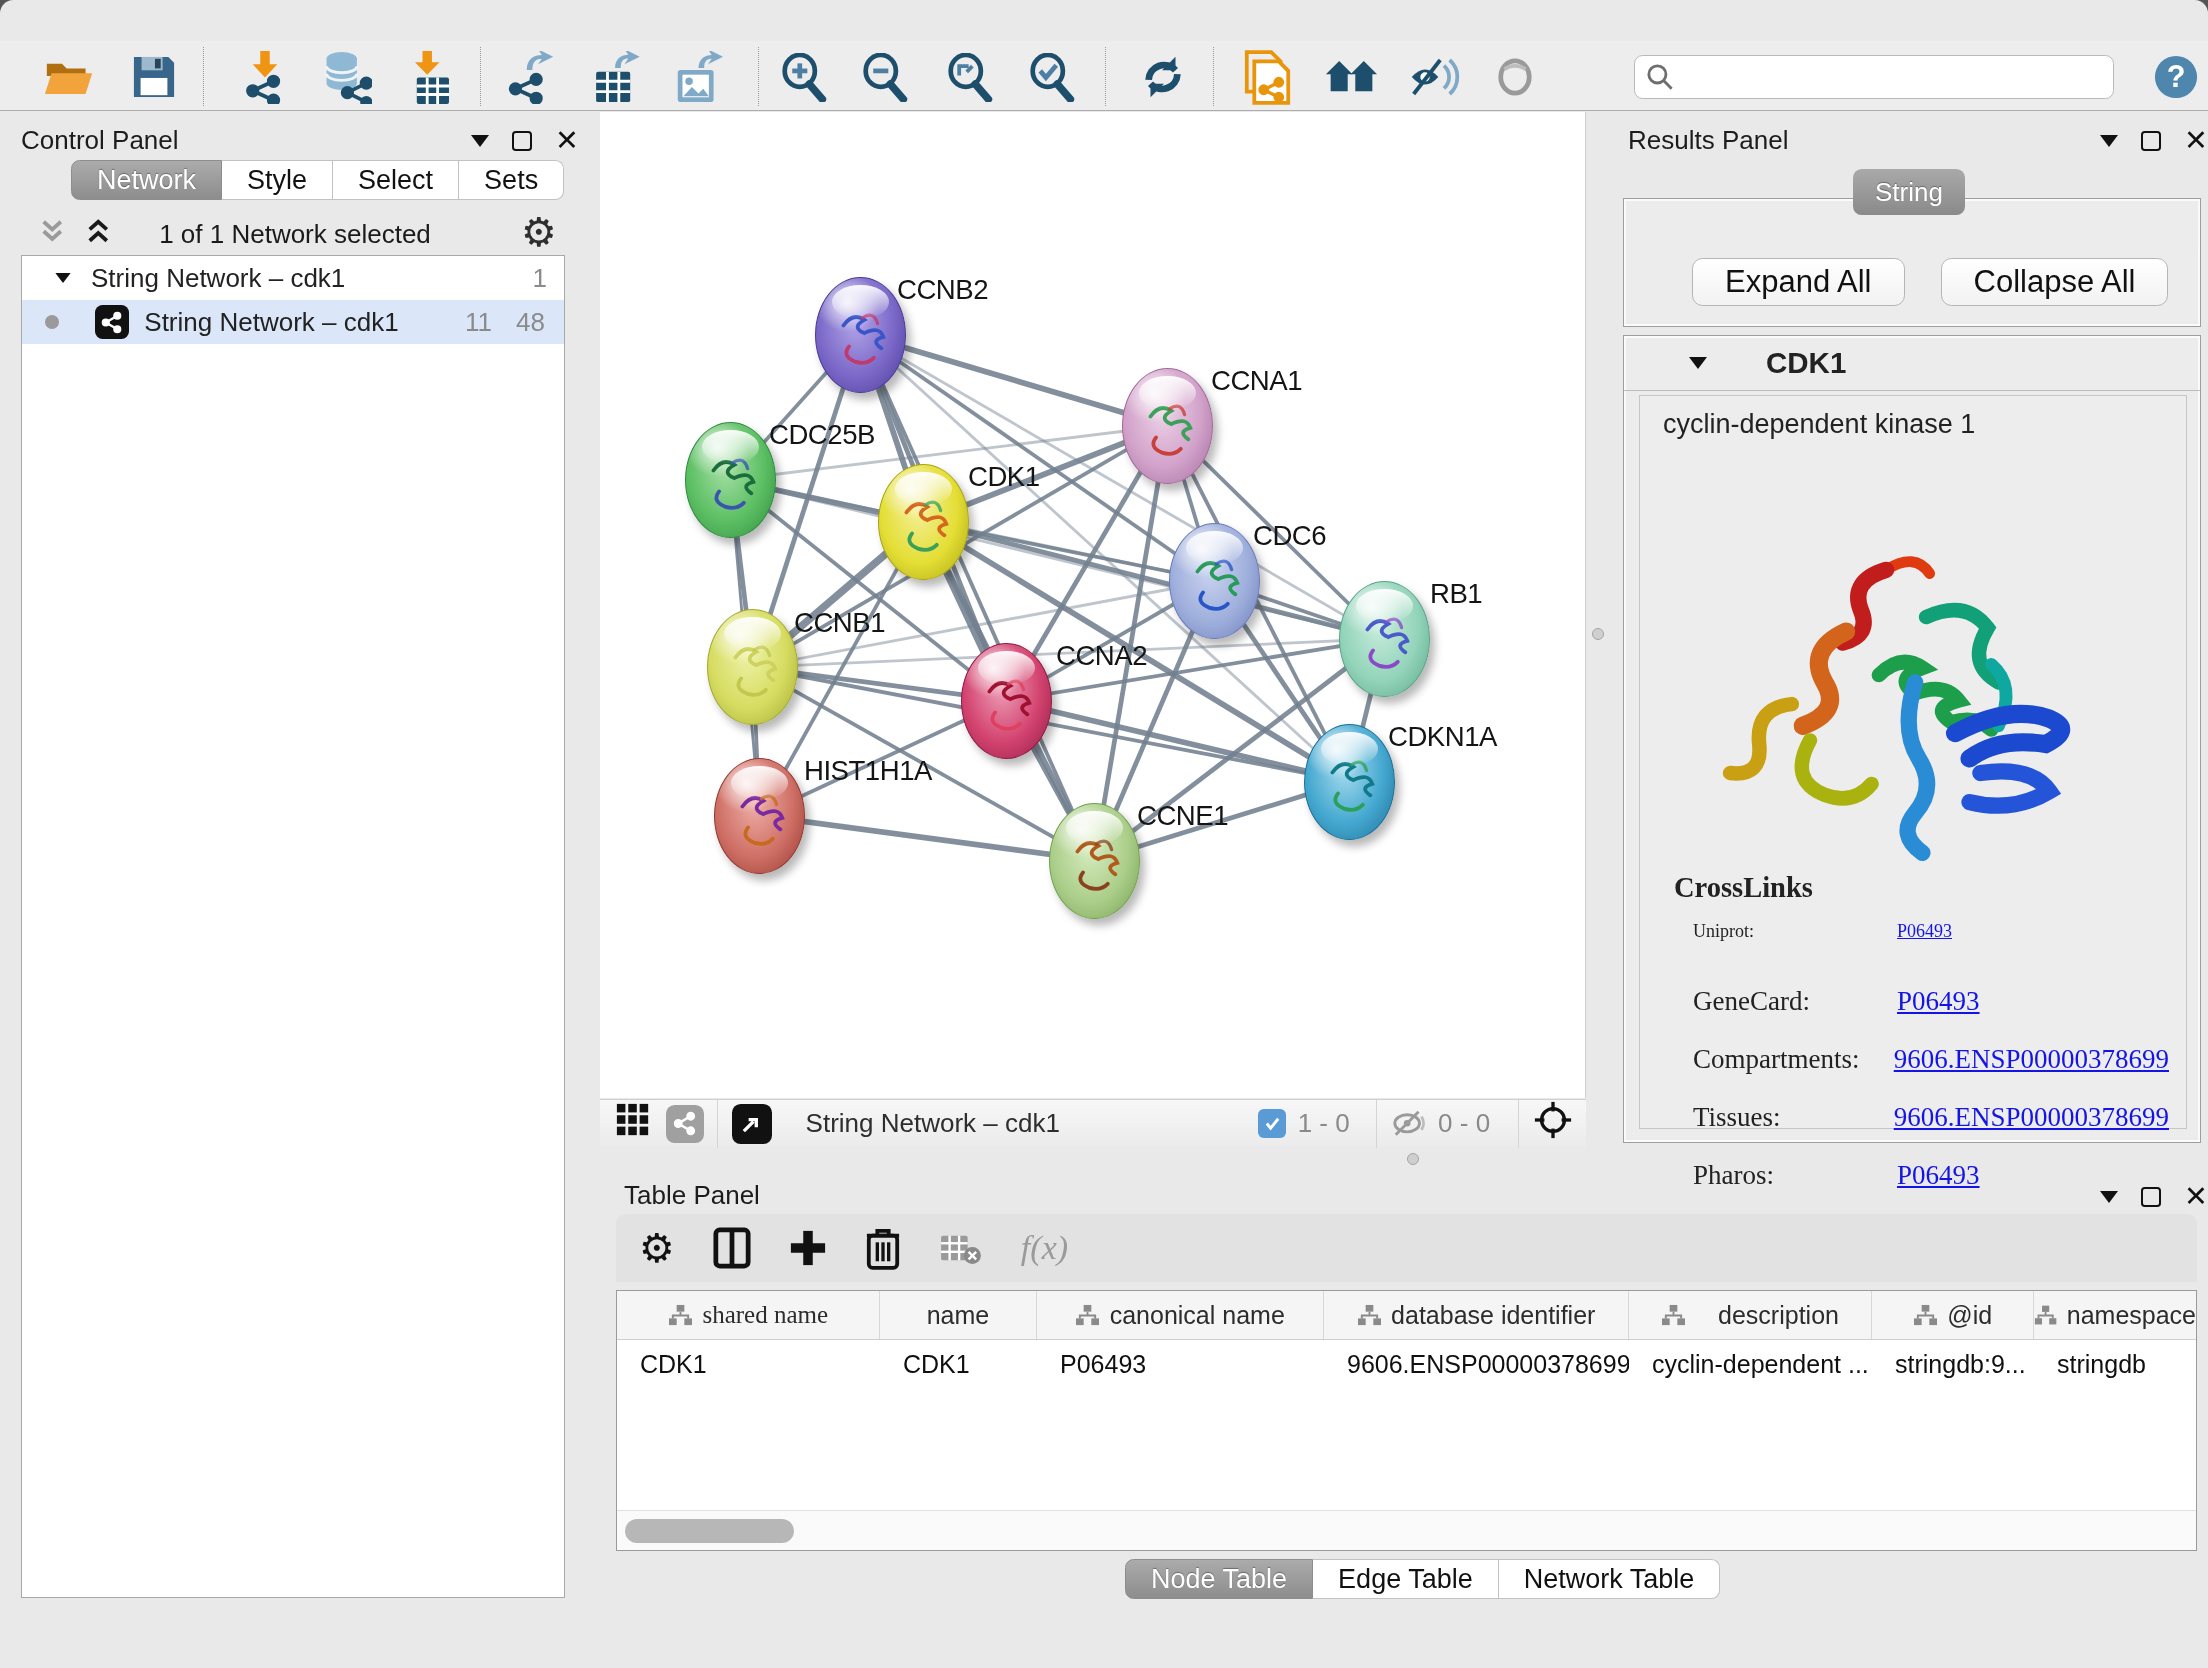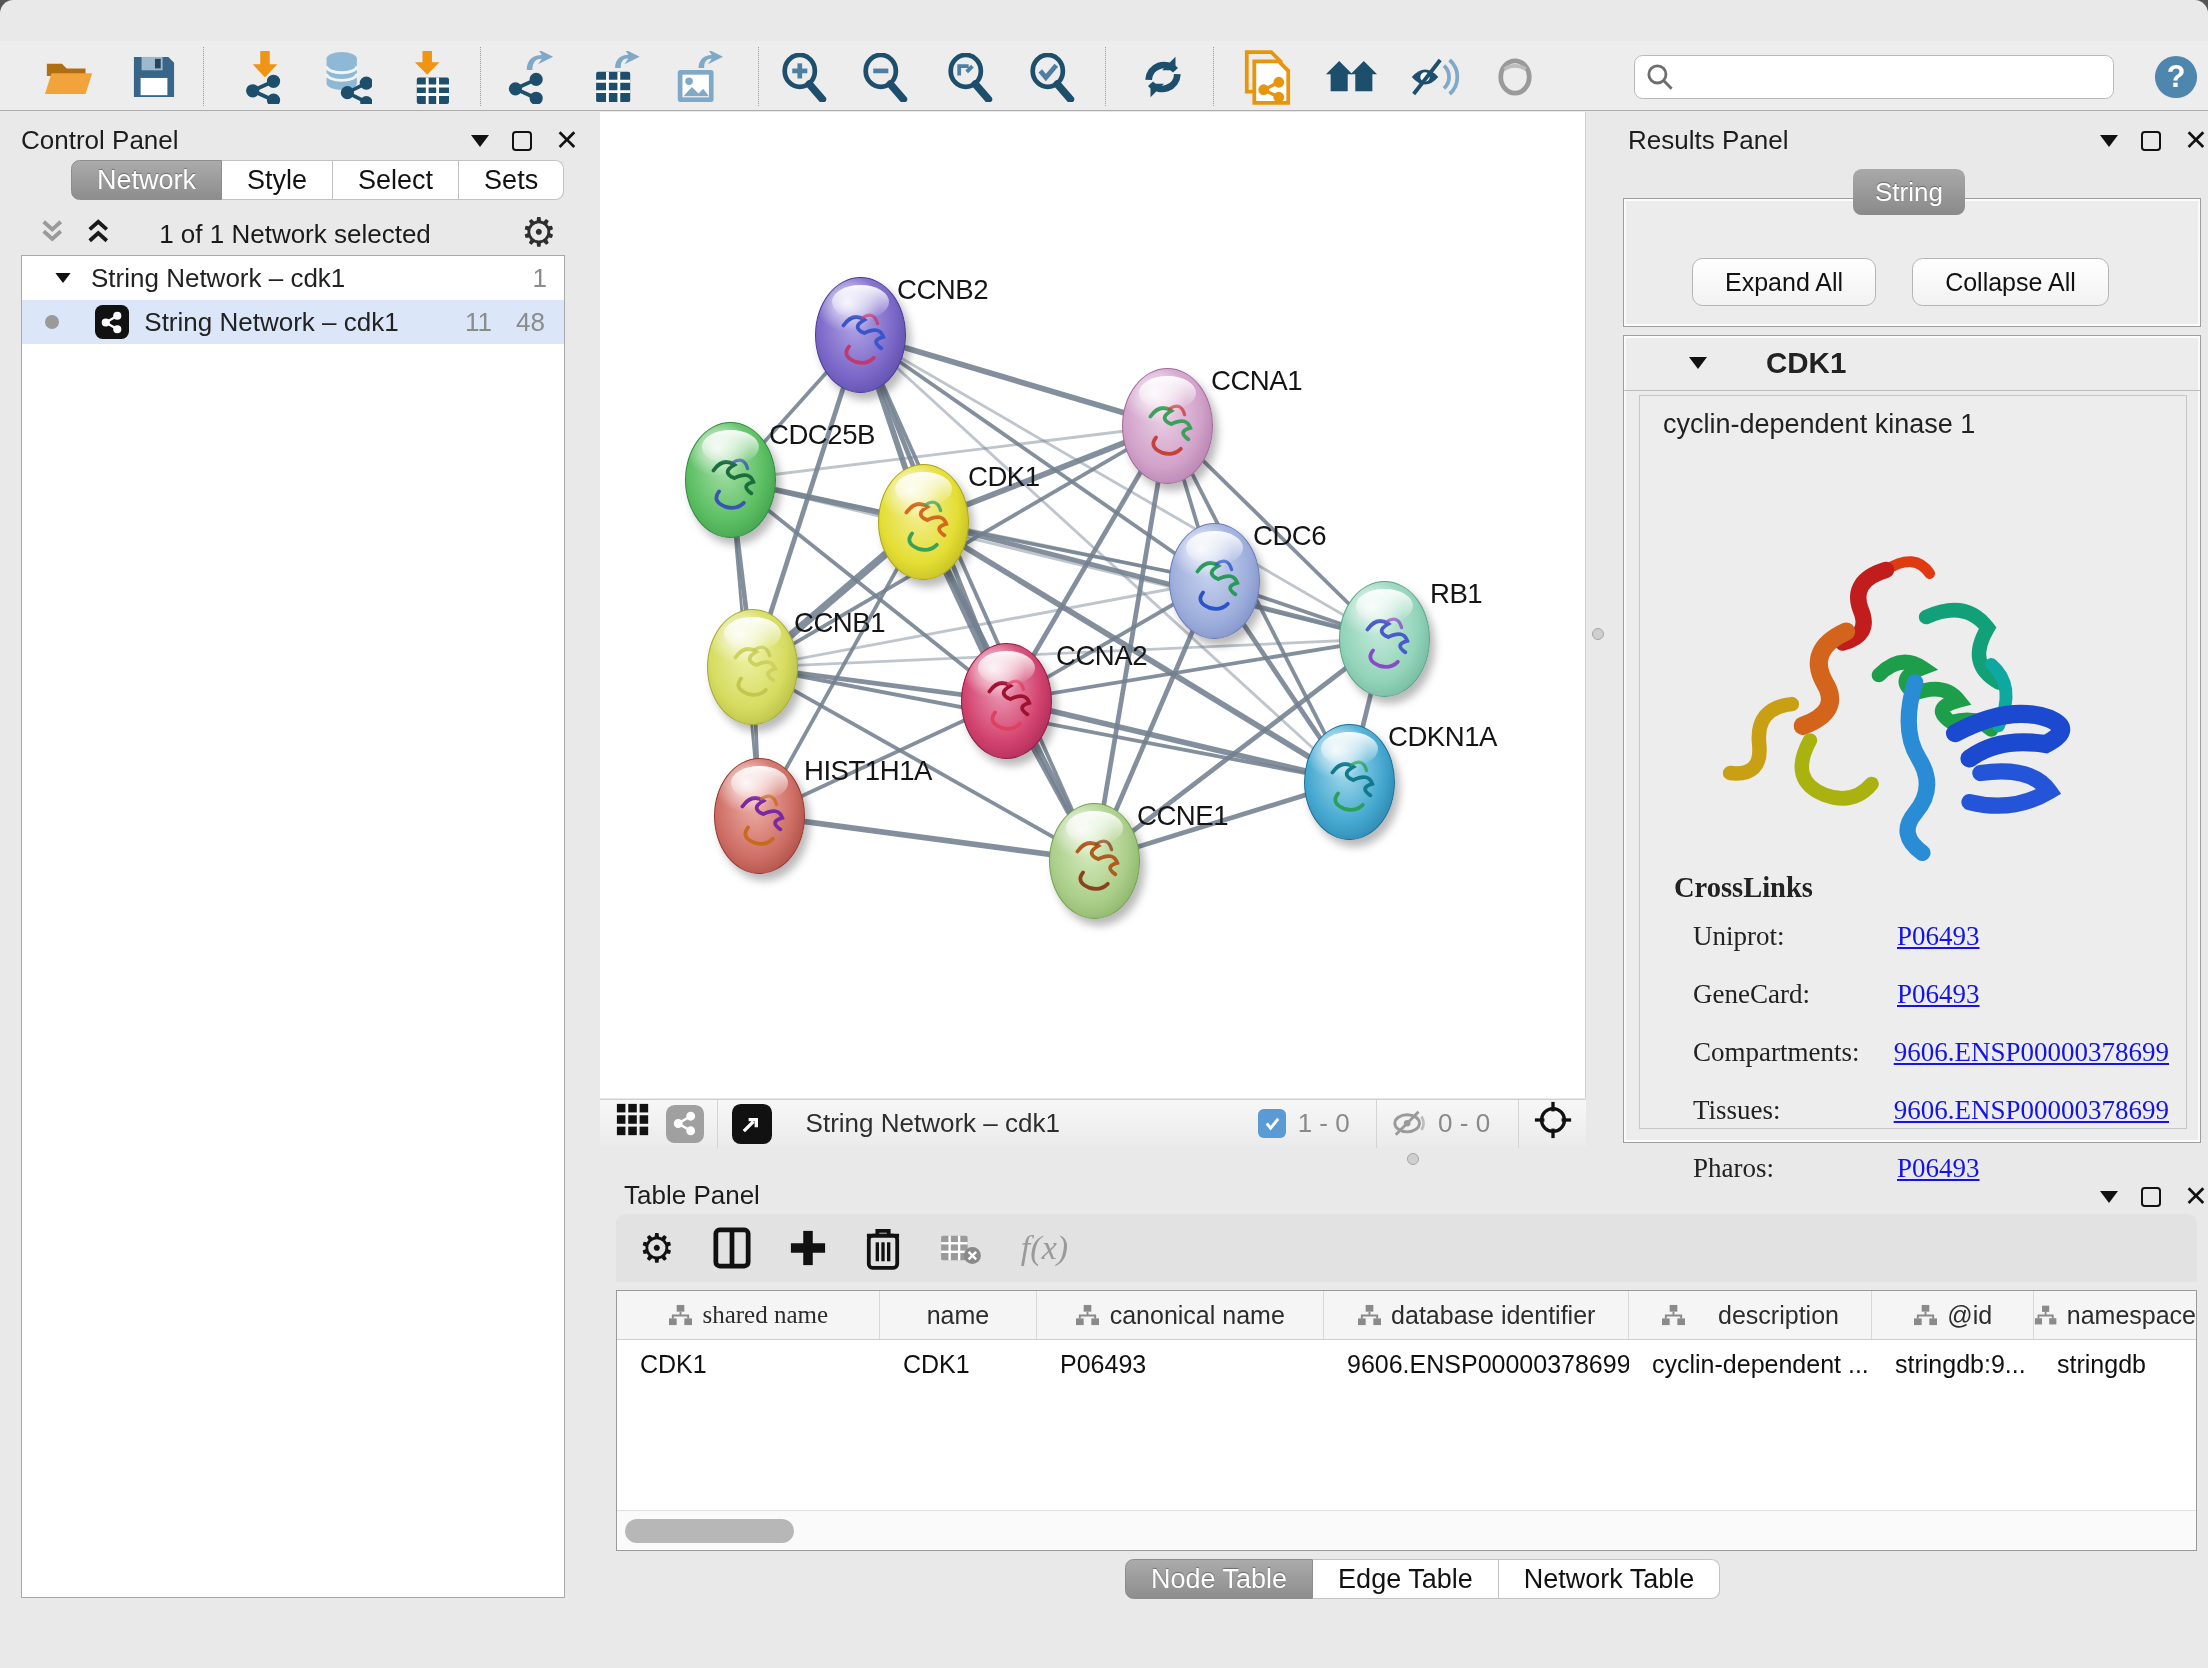--- a/index.html
+++ b/index.html
@@ -57,21 +57,21 @@
                   background:linear-gradient(rgba(255,255,255,.95),rgba(255,255,255,0));}
   .net-label{position:absolute;font-size:27.6px;color:#141414;letter-spacing:-0.5px;white-space:nowrap;}
   .netbar{position:absolute;left:600px;top:1099px;width:986px;height:48px;
           background:linear-gradient(#f7f7f7,#ebebeb);border-top:1px solid #cfcfcf;
           display:flex;align-items:center;font-size:26px;}
   .nb-sep{width:0;height:48px;border-left:1px solid #d4d4d4;margin:0 13.3px;}
   .grip{position:absolute;width:12.4px;height:12.4px;border-radius:50%;background:#cfcfcf;border:1px solid #a5a5a5;}
   
   .rbox{position:absolute;background:#ececec;border:1.9px solid #9e9e9e;box-shadow:inset 0 0 0 1.9px #fbfbfb;}
   .rsp-btn{height:48px;padding:0 32px;background:linear-gradient(#ffffff,#f2f2f2);border:1.9px solid #b5b5b5;
-           border-radius:10.5px;font-size:25px;display:flex;align-items:center;color:#111;}
+           border-radius:10.5px;font-size:31px;display:flex;align-items:center;color:#111;}
   .stringtab{position:absolute;left:1853px;top:169px;width:112px;height:46px;border-radius:8.6px;
              background:linear-gradient(#a9a9a9,#8a8a8a);color:#fff;font-size:26px;display:flex;
              align-items:center;justify-content:center;text-shadow:0 -1px 1px rgba(0,0,0,.35);z-index:3;}
   .serif{font-family:"Liberation Serif","DejaVu Serif",serif;}
   .xlink{color:#1414e6;text-decoration:underline;}
   
   .tp-toolbar{position:absolute;left:616px;top:1214px;width:1581px;height:68px;background:#e2e2e2;
               border-radius:9.5px 9.5px 0 0;display:flex;align-items:center;gap:38px;padding-left:23px;}
   .tablebox{position:absolute;left:616px;top:1290px;width:1581px;height:261px;background:#fff;
             border:1.9px solid #9a9a9a;overflow:hidden;}
@@ -574,21 +574,21 @@
             <path d="M92,96 q12,-12 24,-4 q-16,6 -4,14 q16,-6 24,4 q-16,4 -4,12 q14,-4 22,4" stroke="#1c9e4a" stroke-width="8"></path>
             <path d="M118,64 q22,-10 34,6 q-12,20 6,30" stroke="#12a078" stroke-width="8"></path>
             <path d="M158,124 q10,-22 -4,-34" stroke="#0fa8a0" stroke-width="7"></path>
             <path d="M112,100 q-8,26 2,42 q10,16 -2,30 q-10,12 4,22" stroke="#2b8cd6" stroke-width="9"></path>
             <path d="M134,128 q30,-16 52,-8 q14,6 -2,14 q-26,-4 -42,8" stroke="#1b49cf" stroke-width="10"></path>
             <path d="M148,150 q28,-4 38,10 q-20,12 -44,6" stroke="#2455d8" stroke-width="9"></path>
           </g>
         </svg>
         <div class="serif" style="position:absolute;left:34px;top:476px;font-size:28.5px;font-weight:bold">CrossLinks</div>
         <div id="crosslinks" style="position:absolute;left:53px;top:525px;width:476px">
-            <div style="display: flex; margin-bottom: 27px; font-size: 27px;">
+            <div style="display: flex; margin-bottom: 44px; font-size: 18px;">
               <span class="serif" style="width:204px">Uniprot:</span>
                      <a class="serif xlink">P06493</a>
             </div>
             <div style="display: flex; margin-bottom: 27px; font-size: 27px;">
               <span class="serif" style="width:204px">GeneCard:</span>
                      <a class="serif xlink">P06493</a>
             </div>
             <div style="display: flex; margin-bottom: 27px; font-size: 27px;">
               <span class="serif" style="width:204px">Compartments:</span>
                      <a class="serif xlink">9606.ENSP00000378699</a>

